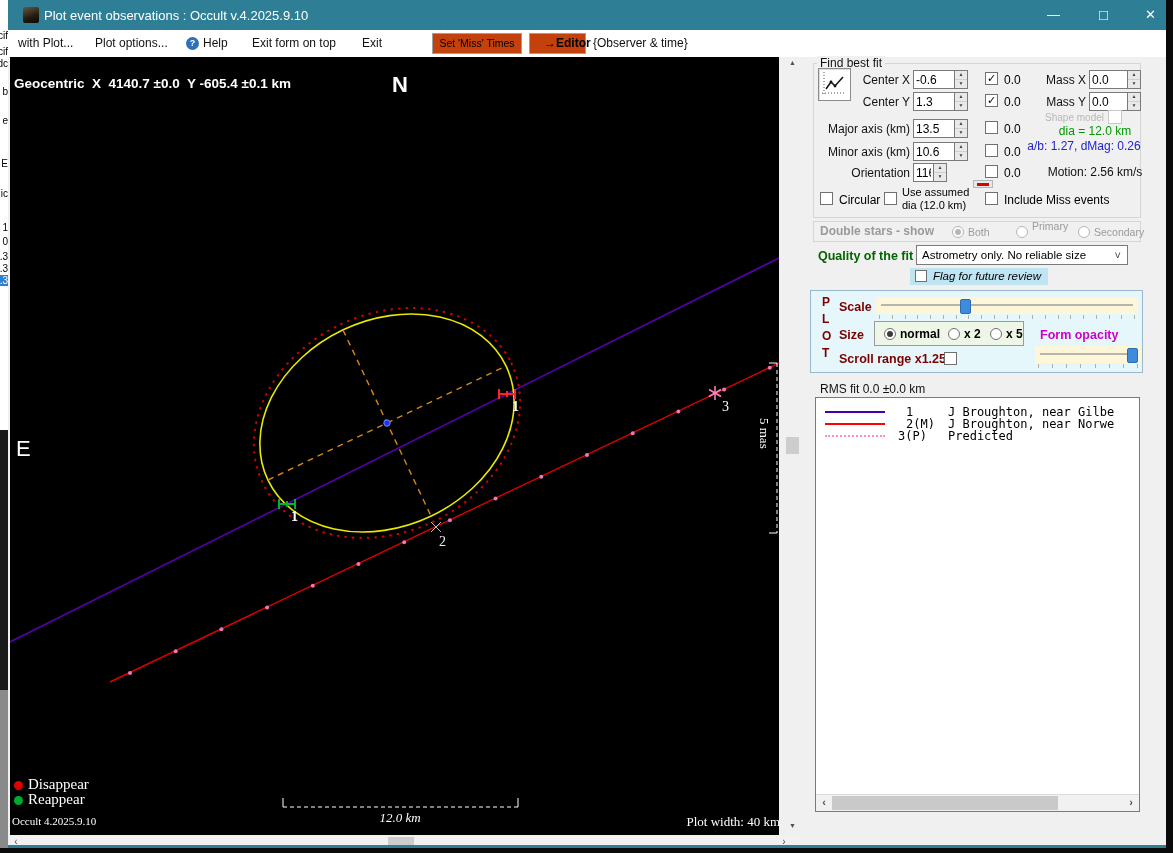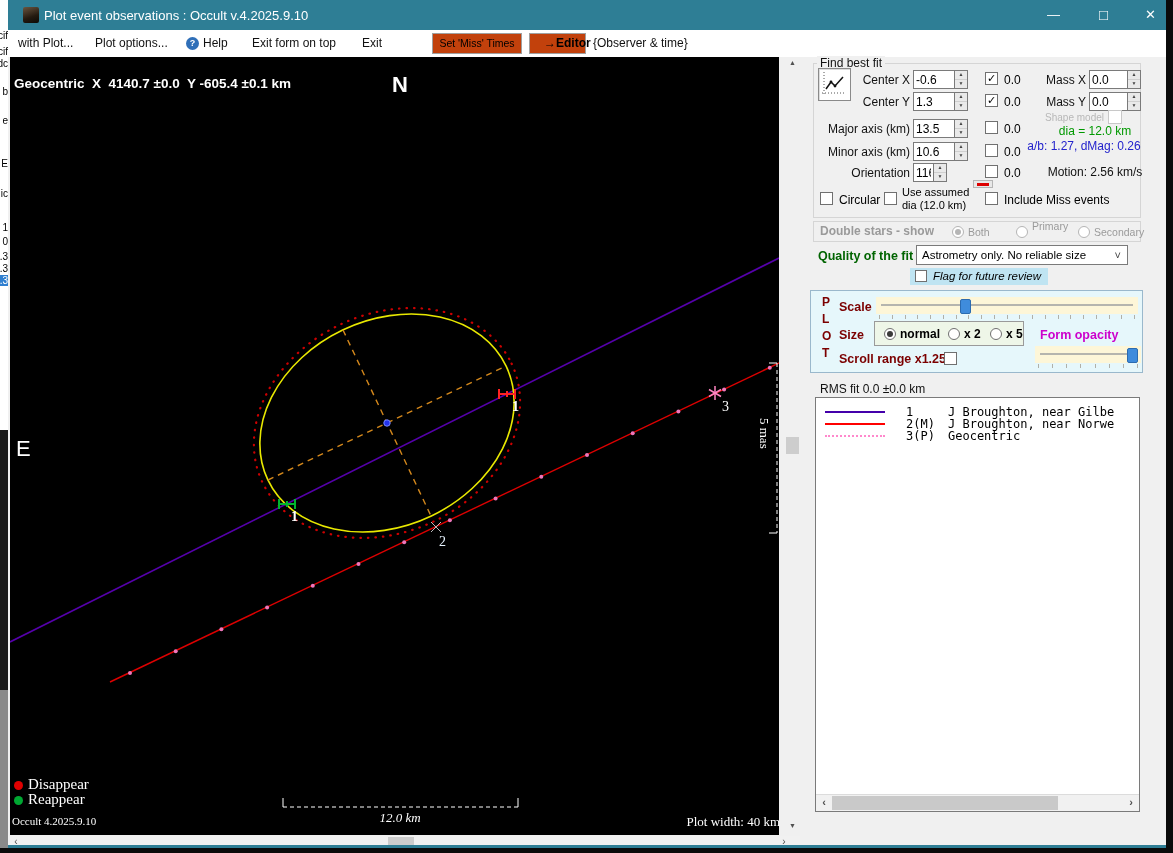--- a/index.html
+++ b/index.html
@@ -384,22 +384,22 @@
   <div class="abs" style="left:820px;top:382px;font-size:12px;color:#111;">RMS fit 0.0 ±0.0 km</div>
 
   <div class="abs listbox" style="left:815px;top:397px;width:325px;height:415px;">
     <div style="position:absolute;left:9px;top:13px;width:60px;border-top:2px solid #4400aa;"></div>
     <div class="mono" style="position:absolute;left:90px;top:7px;">1</div>
     <div class="mono" style="position:absolute;left:132px;top:7px;">J Broughton, near Gilbe</div>
     <div style="position:absolute;left:9px;top:25px;width:60px;border-top:2px solid #ff0000;"></div>
     <div class="mono" style="position:absolute;left:90px;top:19px;">2(M)</div>
     <div class="mono" style="position:absolute;left:132px;top:19px;">J Broughton, near Norwe</div>
     <div style="position:absolute;left:9px;top:37px;width:60px;border-top:2px dotted #ff88cc;"></div>
-    <div class="mono" style="position:absolute;left:90px;top:31px;">3(P)</div>
-    <div class="mono" style="position:absolute;left:132px;top:31px;">Geocentric</div>
+    <div class="mono" style="position:absolute;left:82px;top:31px;">3(P)</div>
+    <div class="mono" style="position:absolute;left:132px;top:31px;">Predicted</div>
 
     <div style="position:absolute;left:0;bottom:0;width:323px;height:16px;background:#f1f1f1;border-top:1px solid #dcdcdc;">
       <div class="sbarrow" style="position:absolute;left:2px;top:1px;width:12px;font-size:11px;font-weight:bold;">‹</div>
       <div style="position:absolute;left:16px;top:1px;width:226px;height:14px;background:#c9c9c9;"></div>
       <div class="sbarrow" style="position:absolute;right:2px;top:1px;width:12px;font-size:11px;font-weight:bold;">›</div>
     </div>
   </div>
 
   <div class="abs bottomedge"></div>
   <div class="abs rightblack"></div>

